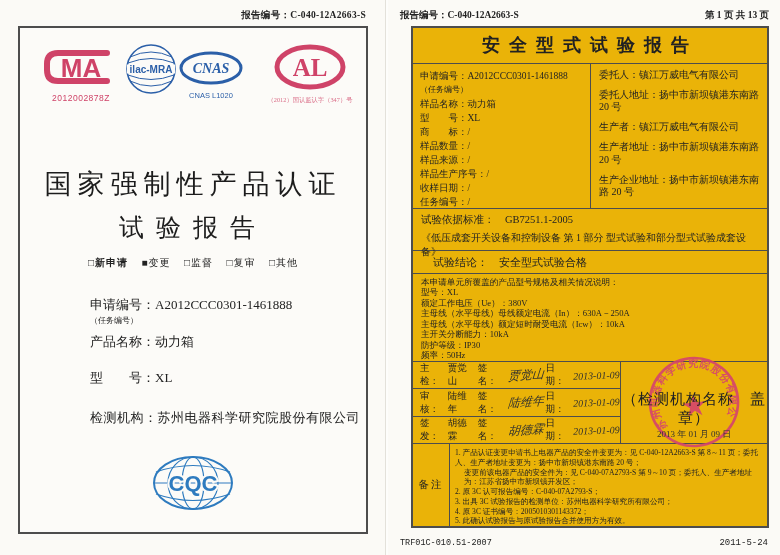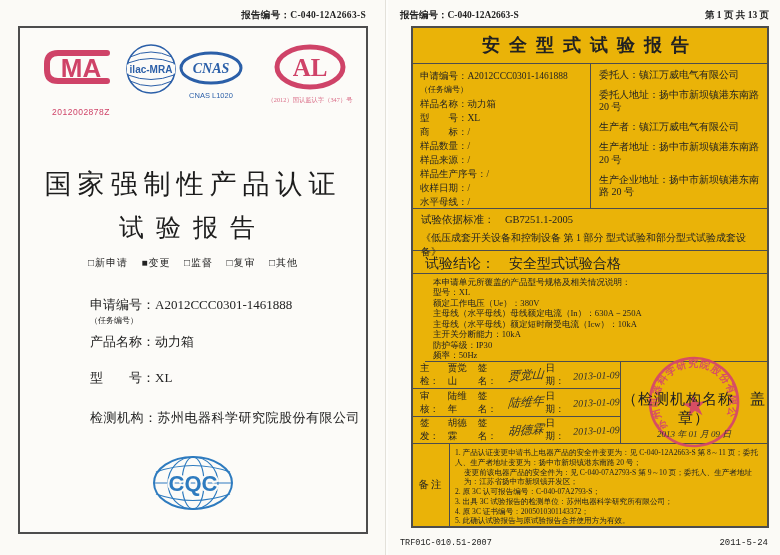--- a/index.html
+++ b/index.html
@@ -20,21 +20,21 @@
   .rbox { position:absolute; left:411px; top:26px; width:358px; height:502px;
     border:2px solid #4d4d4d; background:#eab308; display:flex; flex-direction:column; }
 
   
   .logo-row { position:relative; height:86px; margin-top:12px; }
   .logo { position:absolute; text-align:center; }
   .logo-cma { left:18px; top:6px; width:86px; }
   .logo-ilac { left:104px; top:2px; }
   .logo-cnas { left:156px; top:10px; width:70px; }
   .logo-al { left:244px; top:4px; width:92px; }
-  .red-small { color:#cf4368; font-size:8.5px; letter-spacing:.5px; margin-top:15px;
+  .red-small { color:#cf4368; font-size:8.5px; letter-spacing:.5px; margin-top:1px;
     font-family:"Liberation Sans",sans-serif; }
   .red-tiny { color:#d96a85; font-size:6.3px; margin-top:2px; }
   .blue-small { color:#2b5fa8; font-size:7.5px; margin-top:1px; font-family:"Liberation Sans",sans-serif; }
 
   .ltitle1 { text-align:center; margin-top:40px; font-size:27px; letter-spacing:6px; color:#1c1c1c; }
   .ltitle2 { text-align:center; margin-top:9px; font-size:25px; letter-spacing:12px; color:#1c1c1c; }
   .chkrow { text-align:center; margin-top:12px; font-size:10px; letter-spacing:1px; }
   .chkrow span { margin:0 5px; }
 
   .lfields { margin:26px 0 0 70px; font-size:13px; }
@@ -49,36 +49,36 @@
     font-size:18px; font-weight:bold; letter-spacing:9px; border-bottom:1.5px solid #4d4d4d; }
   .rinfo { height:145px; display:flex; border-bottom:1.5px solid #4d4d4d; }
   .rinfo .c1 { width:177px; padding:5px 6px 0 7px; font-size:9.5px; line-height:14px; }
   .rinfo .c1 .task { font-size:8px; }
   .rinfo .c2 { flex:1; border-left:1.5px solid #4d4d4d; padding:5px 8px 0 8px;
     font-size:10px; }
   .rinfo .c2 div { margin-bottom:7.5px; line-height:12.5px; }
   .rstd { height:42px; padding:4px 8px; border-bottom:1.5px solid #4d4d4d; }
   .rstd .l1 { font-size:10.5px; margin-bottom:4px; }
   .rstd .l2 { font-size:10px; }
-  .rconc { height:23px; padding:4px 12px; font-size:14px; border-bottom:1.5px solid #4d4d4d; }
+  .rconc { height:23px; padding:4px 20px; font-size:11px; border-bottom:1.5px solid #4d4d4d; }
   .rspec { height:88px; padding:3px 8px; font-size:8.6px; line-height:10.5px;
-    border-bottom:1.5px solid #4d4d4d;margin-left:12px; }
+    border-bottom:1.5px solid #4d4d4d; }
   .sigblock { height:84px; display:flex; }
   .sigleft { width:207px; display:flex; flex-direction:column; }
   .sigrow { flex:1; display:flex; align-items:center; padding-left:7px; font-size:9.5px; }
   .sigrow + .sigrow { border-top:1.5px solid #4d4d4d; }
   .sealcell { flex:1; border-left:1.5px solid #4d4d4d; position:relative; overflow:visible; }
   .handwrite { font-style:italic; transform:rotate(-4deg) skewX(-8deg); display:inline-block;
     font-size:12px; color:#30302f; margin:0 2px; white-space:nowrap; }
   .hwdate { font-style:italic; transform:rotate(-2deg); display:inline-block; font-size:10px;
     color:#30302f; white-space:nowrap; }
   .seal-svg { position:absolute; left:50%; top:-8px; transform:translateX(-50%) rotate(-6deg); opacity:.9; }
   .seal-cap { position:absolute; bottom:15px; width:100%; text-align:center; font-size:15px; letter-spacing:1px; }
   .seal-date { position:absolute; bottom:2px; width:100%; text-align:center; font-size:9px;
-    font-style:italic; color:#33322f; }
+    color:#33322f; }
   .rremark { flex:1; display:flex; border-top:1.5px solid #4d4d4d; }
   .rem-label { width:37px; display:flex; align-items:center; justify-content:center;
     font-size:10.5px; letter-spacing:2px; border-right:1.5px solid #4d4d4d; }
   .rem-body { flex:1; padding:4px 5px 0 5px; font-size:7.6px; line-height:9.7px; }
   .rem-body .cont { padding-left:9px; }
 
   .foot-l { position:absolute; left:400px; top:538px; font-size:8.5px;
     font-family:"Liberation Mono","DejaVu Sans Mono",monospace; }
   .foot-r { position:absolute; left:700px; top:538px; width:68px; text-align:right; font-size:9px;
     font-family:"Liberation Mono","DejaVu Sans Mono",monospace; }
@@ -129,21 +129,21 @@
           <text x="37" y="32" text-anchor="middle" font-family="Liberation Serif,serif" font-weight="bold" font-size="25" fill="#cf4368">AL</text>
         </svg>
         <div class="red-tiny">（2012）国认监认字（347）号</div>
       </div>
     </div>
 
     <div class="ltitle1">国家强制性产品认证</div>
     <div class="ltitle2">试验报告</div>
 
     <div class="chkrow">
-      <span><i style="font-style:normal">□</i><b style="font-weight:normal">新申请</b></span>
+      <span><i style="font-style:normal">□</i><b style="font-weight:bold">新申请</b></span>
       <span><i style="font-style:normal">■</i><b style="font-weight:normal">变更</b></span>
       <span><i style="font-style:normal">□</i><b style="font-weight:normal">监督</b></span>
       <span><i style="font-style:normal">□</i><b style="font-weight:normal">复审</b></span>
       <span><i style="font-style:normal">□</i><b style="font-weight:normal">其他</b></span>
     </div>
 
     <div class="lfields">
       <div>
         <span>申请编号：</span><span>A2012CCC0301-1461888</span>
       </div>
@@ -182,21 +182,21 @@
       <div class="c1">
         <div>申请编号：A2012CCC0301-1461888</div>
         <div class="task">（任务编号）</div>
         <div>样品名称：动力箱</div>
         <div>型　　号：XL</div>
         <div>商　　标：/</div>
         <div>样品数量：/</div>
         <div>样品来源：/</div>
         <div>样品生产序号：/</div>
         <div>收样日期：/</div>
-        <div>水平母线：/</div>
+        <div>任务编号：/</div>
       </div>
       <div class="c2">
         <div>委托人：镇江万威电气有限公司</div>
         <div>委托人地址：扬中市新坝镇港东南路 20 号</div>
         <div>生产者：镇江万威电气有限公司</div>
         <div>生产者地址：扬中市新坝镇港东南路 20 号</div>
         <div>生产企业地址：扬中市新坝镇港东南路 20 号</div>
       </div>
     </div>
 

